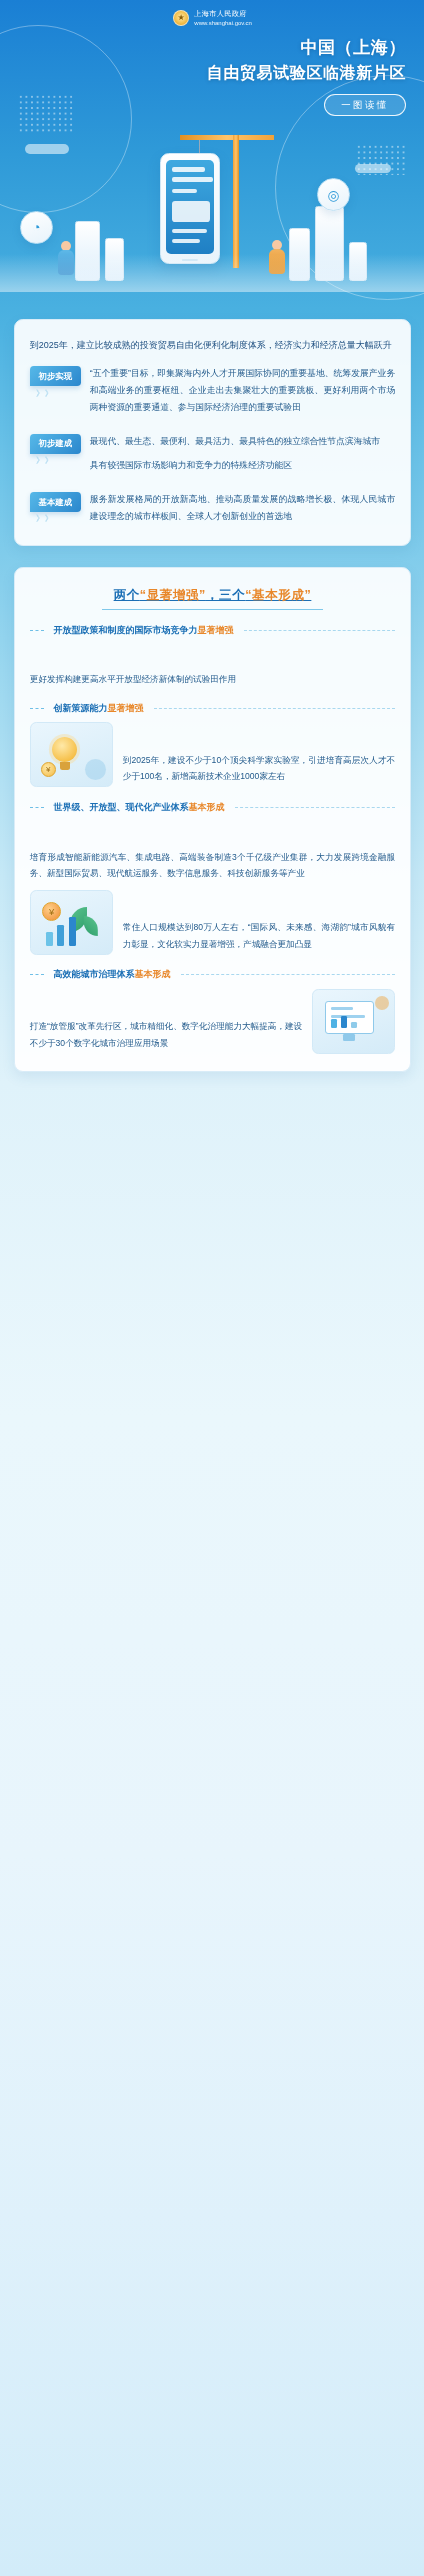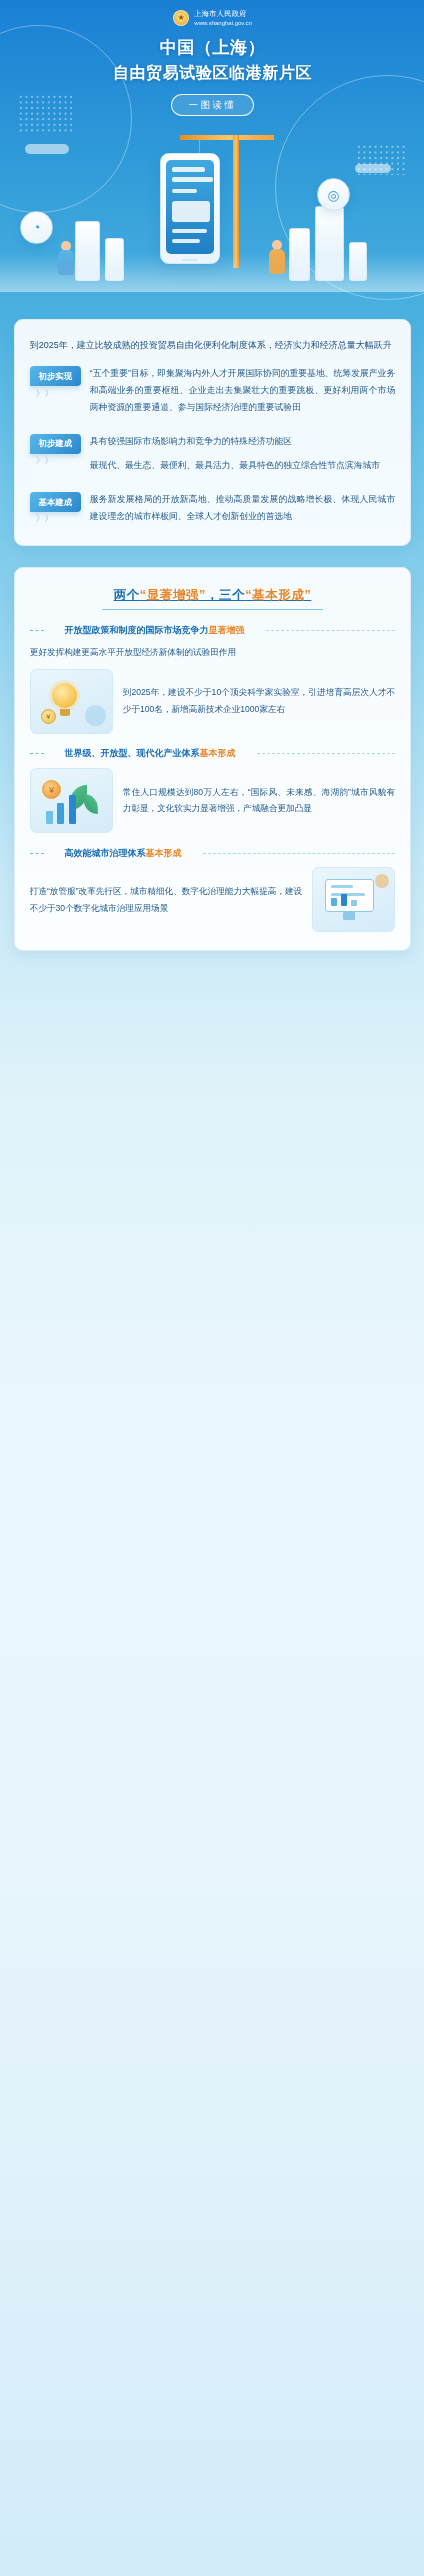--- a/index.html
+++ b/index.html
@@ -44,21 +44,21 @@
     display: flex; align-items: center; justify-content: center;
     color: #8a5c06; font-size: 8.1px; line-height: 1;
     border: 0.6px solid rgba(255,255,255,0.6);
   }
   .gov-text { color: #ffffff; line-height: 1.35; }
   .gov-name { font-size: 7.2px; letter-spacing: 0.3px; }
   .gov-url { font-size: 6px; opacity: .92; }
 
   .title-wrap {
     position: relative;
-    text-align: center;
+    text-align: right;
     padding: 6.3px 19px 0 19px;
   }
   .title-line {
     color: #ffffff;
     font-weight: bold;
     font-size: 17px;
     letter-spacing: 0.6px;
     line-height: 1.5;
     text-shadow: 0 1.3px 3.8px rgba(8,60,110,0.35);
   }
@@ -195,39 +195,39 @@
     font-weight: bold;
     letter-spacing: 0.6px;
     padding: 5px 11.3px;
     border-bottom: 1.9px solid #7fc8ea;
     text-decoration: underline;
   }
   .sec2-title .emph { color: #e8872a; }
 
   .sub-head {
     margin: 13.8px 0 0 0;
-    display: flex; align-items: center; gap: 21px;
+    display: flex; align-items: center; gap: 10px;
     color: #1b6fb5; font-size: 9px; font-weight: bold;
   }
   .sub-head .dash {
     width: 13.8px; height: 0;
     border-top: 1.3px dashed #6fbfe6;
   }
   .sub-head .txt { white-space: nowrap; }
   .sub-head .emph { color: #e8872a; }
   .sub-head .rule { flex: 1; height: 0; border-top: 0.6px dashed #a9d8ef; }
 
   .row {
     display: flex; align-items: center; gap: 10px;
     margin-top: 7.5px;
   }
   .row.rev { flex-direction: row-reverse; }
   .row .body-text {
     flex: 1;
-    font-size: 8.6px; color: #235b8c; line-height: 1.95; text-align: justify;
+    font-size: 8.6px; color: #235b8c; line-height: 1.95; text-align: justify; margin-top: 27px;
   }
   .illu {
     width: 83px; height: 65px;
     border-radius: 6.3px;
     position: relative;
     flex: 0 0 83px;
     background: linear-gradient(160deg,#eaf6fd,#d4ebf8);
     border: 0.6px solid #d2e9f7;
     overflow: hidden;
   }
@@ -339,22 +339,22 @@
       <div class="goal-arrows">》》</div>
       <div class="goal-text">
         <p>“五个重要”目标，即集聚海内外人才开展国际协同的重要基地、统筹发展产业务和高端业务的重要枢纽、企业走出去集聚壮大的重要跳板、更好利用两个市场两种资源的重要通道、参与国际经济治理的重要试验田</p>
       </div>
     </div>
 
     <div class="goal-block">
       <div class="goal-badge">初步建成</div>
       <div class="goal-arrows">》》</div>
       <div class="goal-text">
+        <p>最现代、最生态、最便利、最具活力、最具特色的独立综合性节点滨海城市</p>
         <p>具有较强国际市场影响力和竞争力的特殊经济功能区</p>
-        <p>最现代、最生态、最便利、最具活力、最具特色的独立综合性节点滨海城市</p>
       </div>
     </div>
 
     <div class="goal-block" style="margin-bottom:2.5px;">
       <div class="goal-badge">基本建成</div>
       <div class="goal-arrows">》》</div>
       <div class="goal-text">
         <p>服务新发展格局的开放新高地、推动高质量发展的战略增长极、体现人民城市建设理念的城市样板间、全球人才创新创业的首选地</p>
       </div>
     </div>
@@ -369,34 +369,42 @@
 
     <div class="sub-head">
       <span class="dash"></span>
       <span class="txt"><span>开放型政策和制度的国际市场竞争力</span><span class="emph">显著增强</span></span>
       <span class="rule"></span>
     </div>
     <div class="row">
       <div class="body-text">更好发挥构建更高水平开放型经济新体制的试验田作用</div>
     </div>
 
+    <div class="sub-head">
+      <span class="dash"></span>
+      <span class="txt"><span>创新策源能力</span><span class="emph">显著增强</span></span>
+      <span class="rule"></span>
+    </div>
     <div class="row">
       <div class="illu">
         <div class="bulb"></div>
         <div class="bulb-base"></div>
         <div class="coin" style="left:10px; top:39px;">¥</div>
         <div class="blob" style="right:6.3px; bottom:6.3px; width:21px; height:21px; background:rgba(90,175,225,.25);"></div>
       </div>
       <div class="body-text">到2025年，建设不少于10个顶尖科学家实验室，引进培育高层次人才不少于100名，新增高新技术企业1000家左右</div>
     </div>
 
     <div class="sub-head">
       <span class="dash"></span>
       <span class="txt"><span>世界级、开放型、现代化产业体系</span><span class="emph">基本形成</span></span>
       <span class="rule"></span>
+    </div>
+    <div class="row">
+      <div class="body-text">培育形成智能新能源汽车、集成电路、高端装备制造3个千亿级产业集群，大力发展跨境金融服务、新型国际贸易、现代航运服务、数字信息服务、科技创新服务等产业</div>
     </div>
 
     <div class="row">
       <div class="illu">
         <div class="coin" style="left:11.3px; top:11.3px; width:19px; height:19px; line-height:17.5px; font-size:9.4px; background:radial-gradient(circle at 38% 35%,#ffd08a,#ef8c33);">¥</div>
         <div class="leaf" style="left:39px; top:16.3px;"></div>
         <div class="leaf" style="left:53px; top:25px; transform:scaleX(-1); width:13.8px; height:20px;"></div>
         <div class="bar" style="left:15px; bottom:7.5px; width:7.5px; height:13.8px; background:#6cc3e8;"></div>
         <div class="bar" style="left:26px; bottom:7.5px; width:7.5px; height:21px; background:#3f9fd8;"></div>
         <div class="bar" style="left:38px; bottom:7.5px; width:7.5px; height:29px; background:#2b87cd;"></div>

